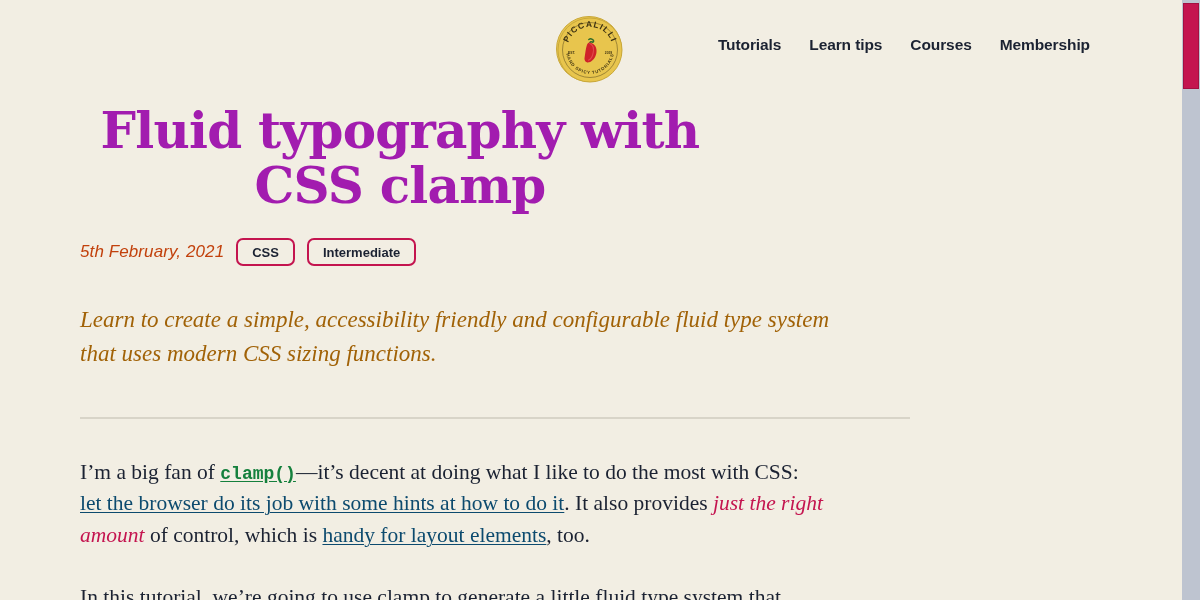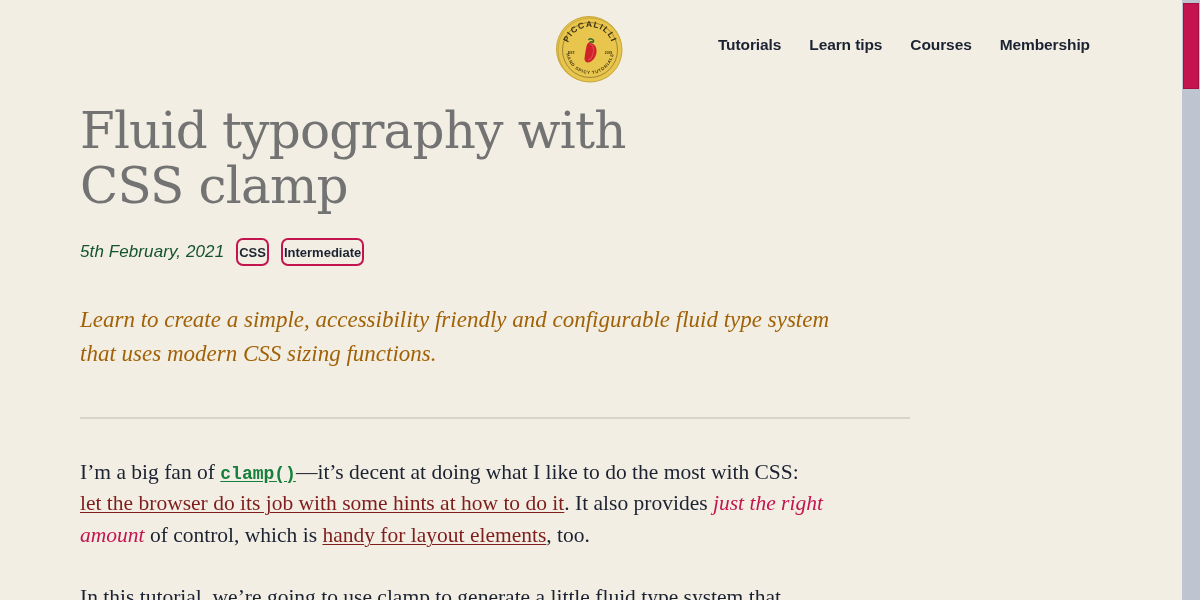--- a/index.html
+++ b/index.html
@@ -69,50 +69,51 @@
   
   .article {
     padding-left: 80px;
     padding-right: 80px;
   }
 
   .post-title {
     margin: 0;
     padding-top: 12px;
     font-family: "DejaVu Serif", "Liberation Serif", serif;
-    font-weight: normal;
+    font-weight: bold;
     font-size: 50px;
     line-height: 1.09;
     letter-spacing: -0.8px;
-    color: #737373;
+    color: #a21caf;
     max-width: 640px;
+    text-align: center;
   }
 
   .post-meta {
     display: flex;
     align-items: center;
     gap: 12px;
     margin-top: 26px;
     height: 26px;
   }
   .post-date {
     font-family: "Liberation Sans", sans-serif;
     font-style: italic;
     font-weight: normal;
     font-size: 17px;
-    color: #14532d;
+    color: #c2410c;
     white-space: nowrap;
     letter-spacing: 0.1px;
   }
   .tag-pill {
     display: inline-flex;
     align-items: center;
     justify-content: center;
     height: 24px;
-    padding: 0 1px;
+    padding: 0 14px;
     border: 2px solid #c4144f;
     border-radius: 7px;
     font-family: "Liberation Sans", sans-serif;
     font-weight: bold;
     font-size: 13px;
     color: #1b2232;
     background: transparent;
     white-space: nowrap;
     text-decoration: none;
   }
@@ -151,21 +152,21 @@
 
   .inline-code {
     font-family: "Liberation Mono", "DejaVu Sans Mono", monospace;
     font-size: 18px;
     font-weight: bold;
     color: #15803d;
     text-decoration: underline;
     text-underline-offset: 2px;
   }
   .body-link {
-    color: #7f1d1d;
+    color: #0c4a6e;
     text-underline-offset: 2px;
     text-decoration-thickness: 1px;
   }
   .body-link-accent {
     color: #c4144f;
     font-style: italic;
     text-decoration: none;
   }
 
   

